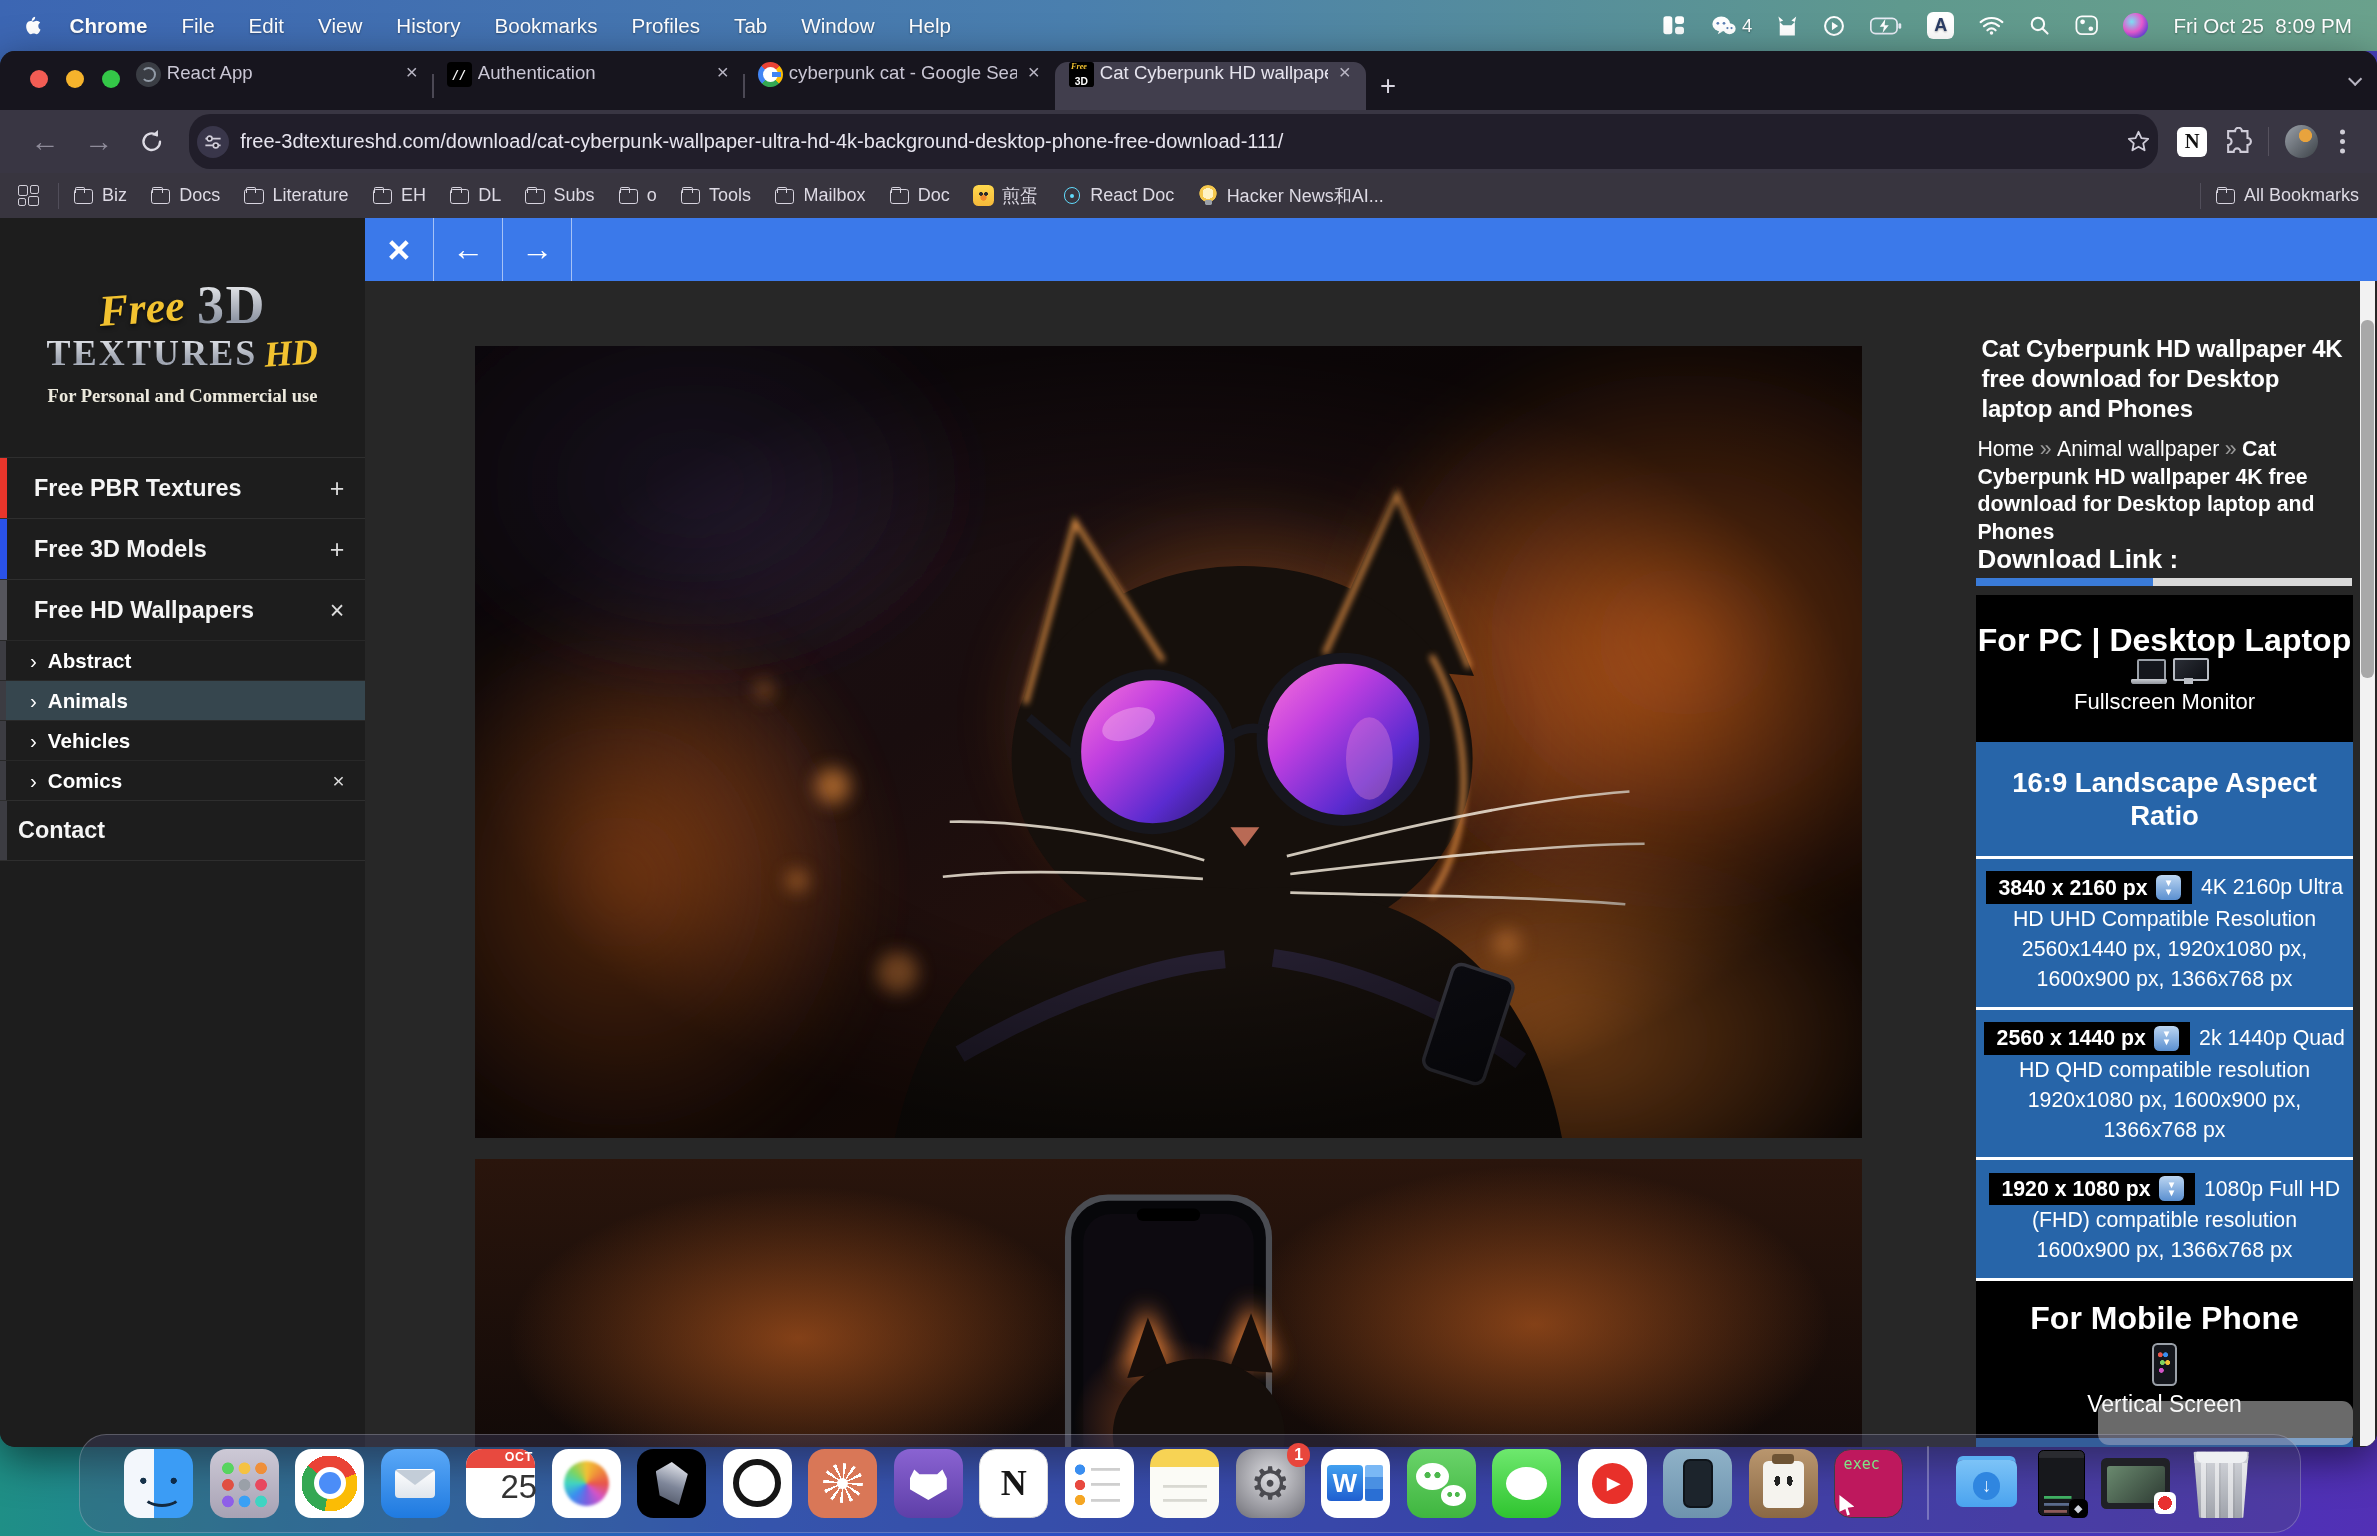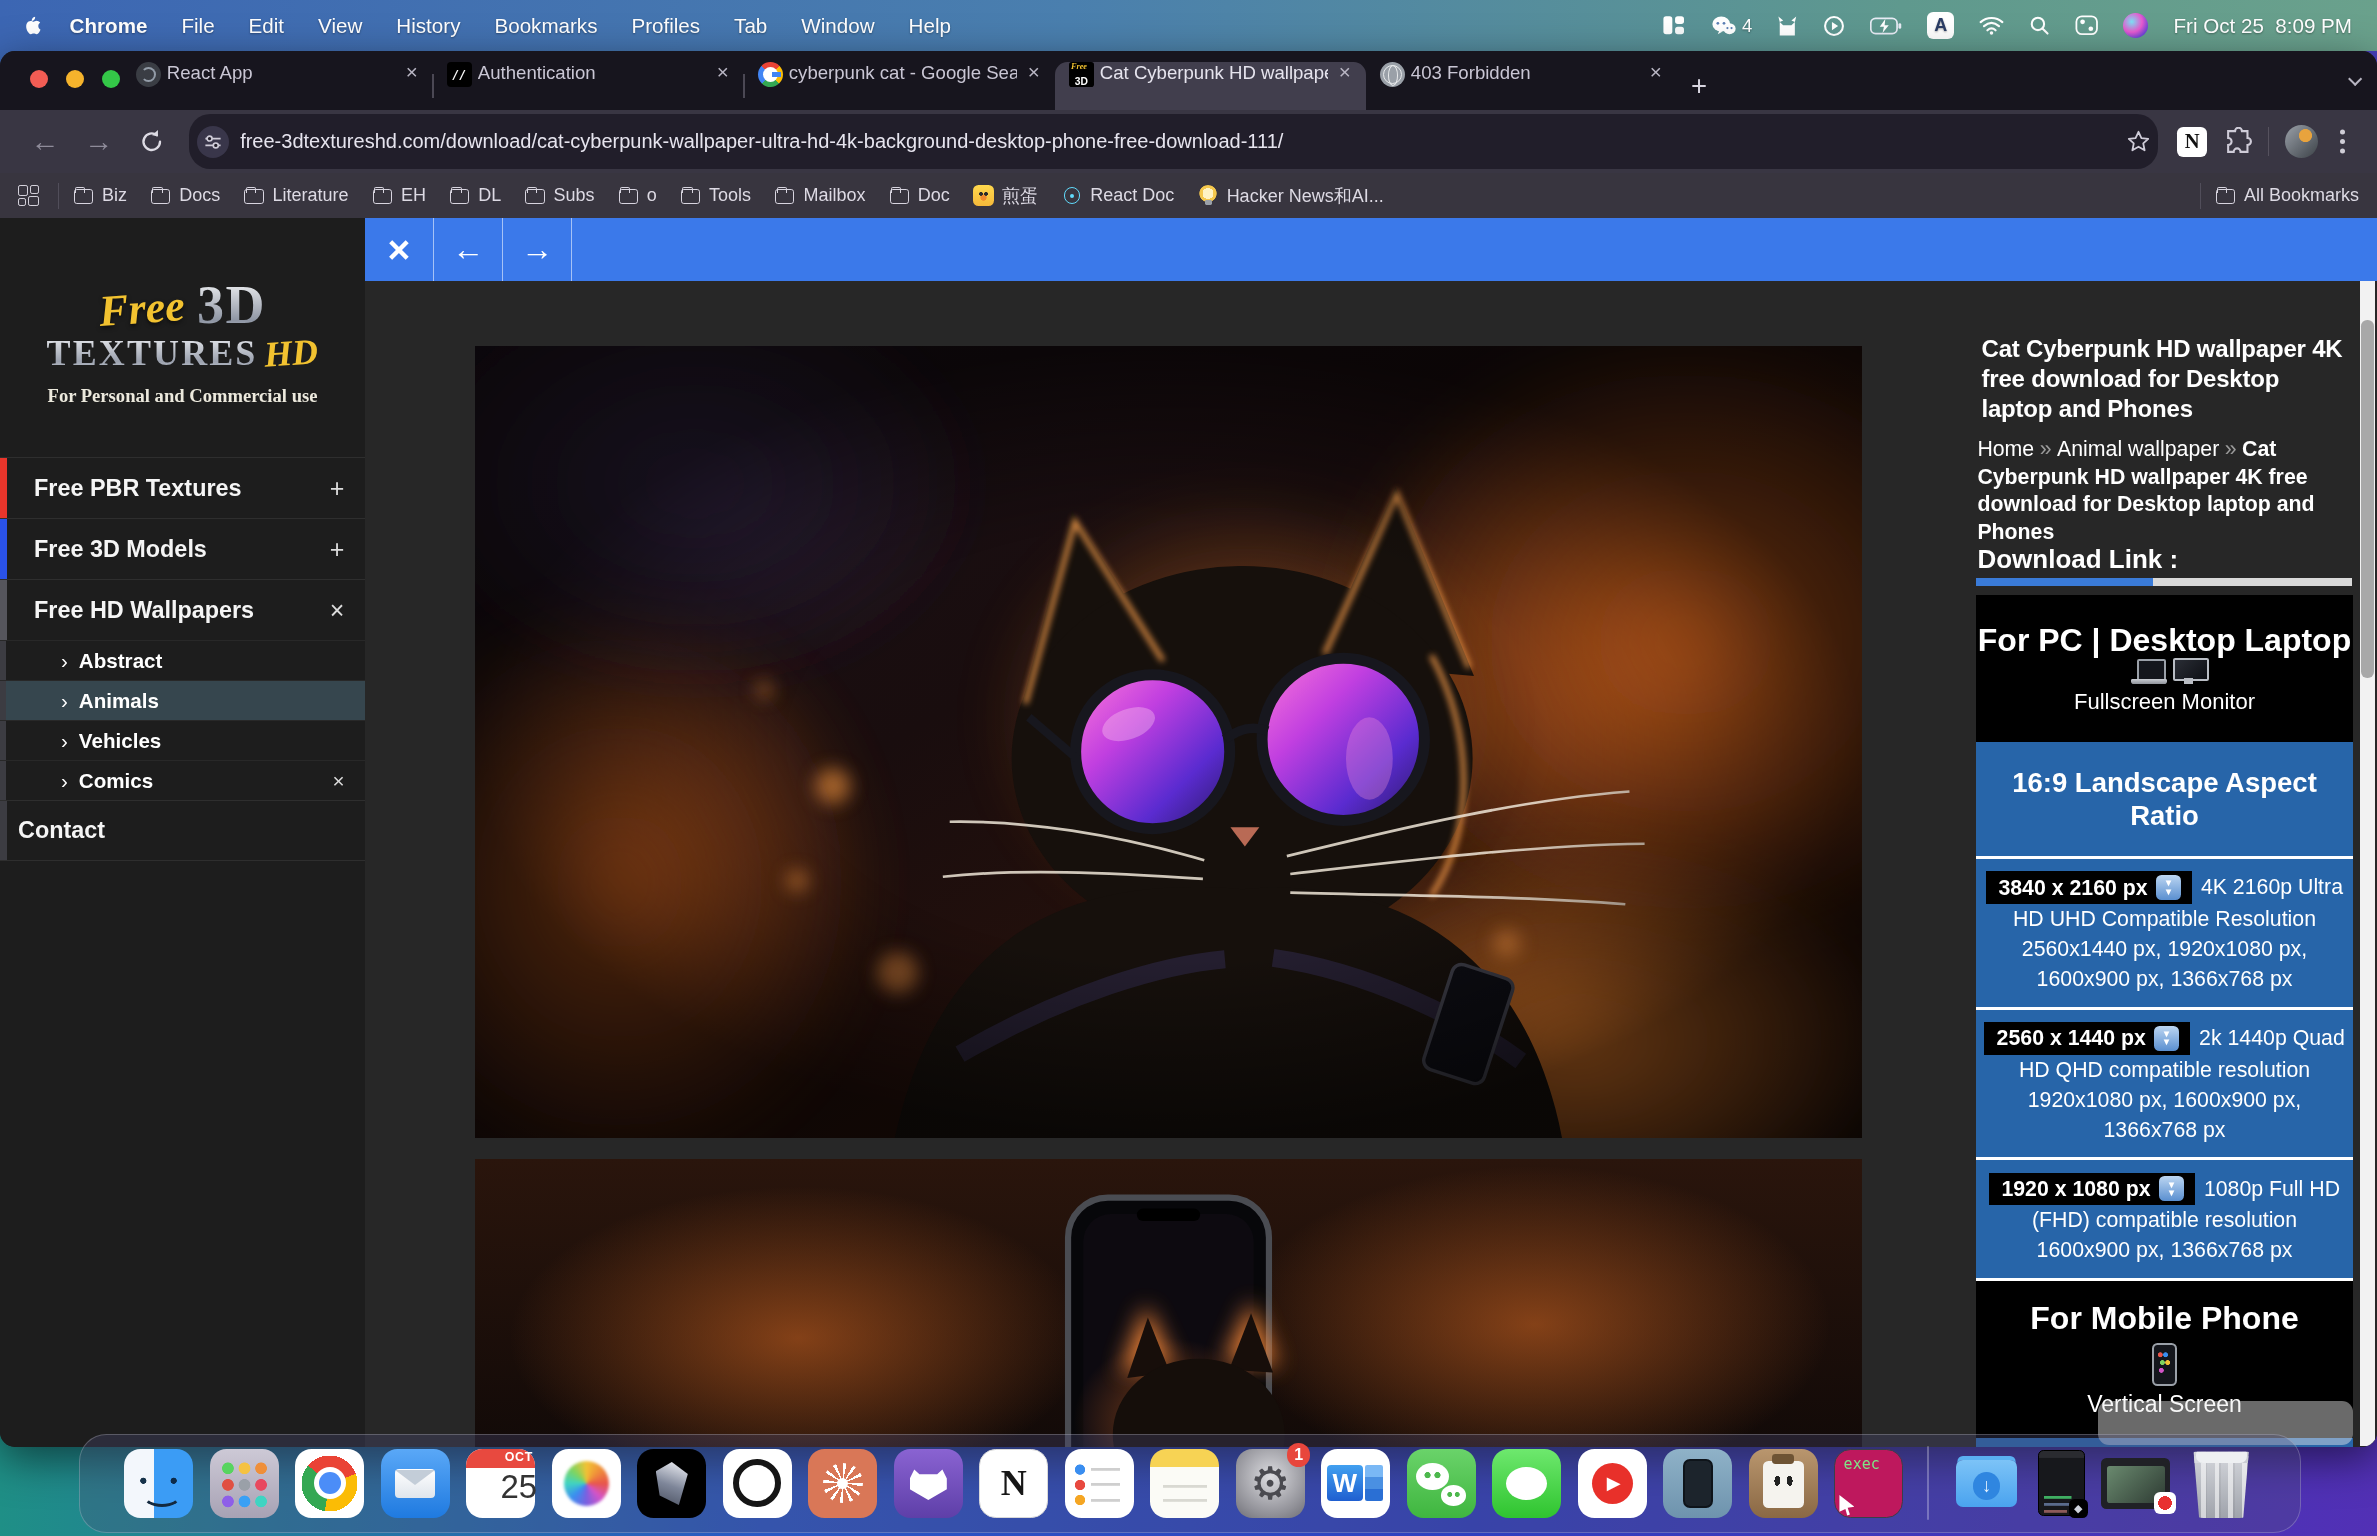--- a/index.html
+++ b/index.html
@@ -142,21 +142,21 @@
   .lg-tex { font:700 36px "Liberation Serif",serif; letter-spacing:2.1px;
     background:linear-gradient(180deg,#f5f6f8,#9aa0ad 70%,#d5dae2);
     -webkit-background-clip:text; background-clip:text; color:transparent; }
   .lg-hd { font:italic 700 36px "Liberation Serif",serif; color:#f2c230; transform:rotate(-4deg); }
   .lg-tag { margin-top:11px; font:700 18.6px "Liberation Serif",serif; color:#ece9dd; }
   .nav-row { position:relative; height:61px; display:flex; align-items:center;
     padding-left:34px; border-top:1.4px solid #2e2e2e; color:#f5f5f5; font-size:23.4px; font-weight:700; }
   .nav-accent { position:absolute; left:0; top:0; bottom:0; width:6.9px; background:#4f4f54; }
   .nav-affix { margin-left:auto; margin-right:20.6px; font-weight:400; font-size:25px; color:#dcdcdc; }
   .sub-row { position:relative; height:40px; display:flex; align-items:center;
-    padding-left:61px; border-top:1.4px solid #282828; color:#fff; font-size:20.6px; font-weight:700; }
+    padding-left:30px; border-top:1.4px solid #282828; color:#fff; font-size:20.6px; font-weight:700; }
   .sub-row::after { content:""; position:absolute; left:0; top:0; bottom:0; width:5.5px; background:#3c3c42; }
   .sub-row.active { background:#36464e; }
   .sub-chev::before { content:"›"; margin-right:11px; font-size:20.6px; font-weight:400; }
   .sub-affix { margin-left:auto; margin-right:20.6px; font-weight:400; font-size:20.6px; color:#dcdcdc; }
 
   
   .main { position:relative; flex:1; background:#272727; overflow:hidden; }
   .bluebar { position:absolute; left:0; top:0; right:0; height:63px; background:#3b79ea; display:flex; }
   .bb-btn { width:69px; height:63px; display:flex; align-items:center; justify-content:center;
     color:#fff; border-right:1.4px solid rgba(255,255,255,.55); font-weight:700; }
@@ -491,25 +491,20 @@
 
         <div class="tab active">
           <span class="fav fav-free3d">
             <span class="f3-a">Free</span>
             <span class="f3-b">3D</span>
           </span>
           <span class="tab-title">Cat Cyberpunk HD wallpaper</span>
           <span class="tab-close"></span>
         </div>
 
-        <div class="tab">
-          <span class="fav fav-globe"></span>
-          <span class="tab-title">403 Forbidden</span>
-          <span class="tab-close"></span>
-        </div>
       </div>
     <div class="newtab">+</div>
     <div class="tabsearch"></div>
   </div>
 
   <div class="toolbar">
     <span class="nav-btn">←</span>
     <span class="nav-btn">→</span>
     <span class="nav-btn lit">
       <svg width="27.5" height="27.5" viewBox="0 0 40 40">

